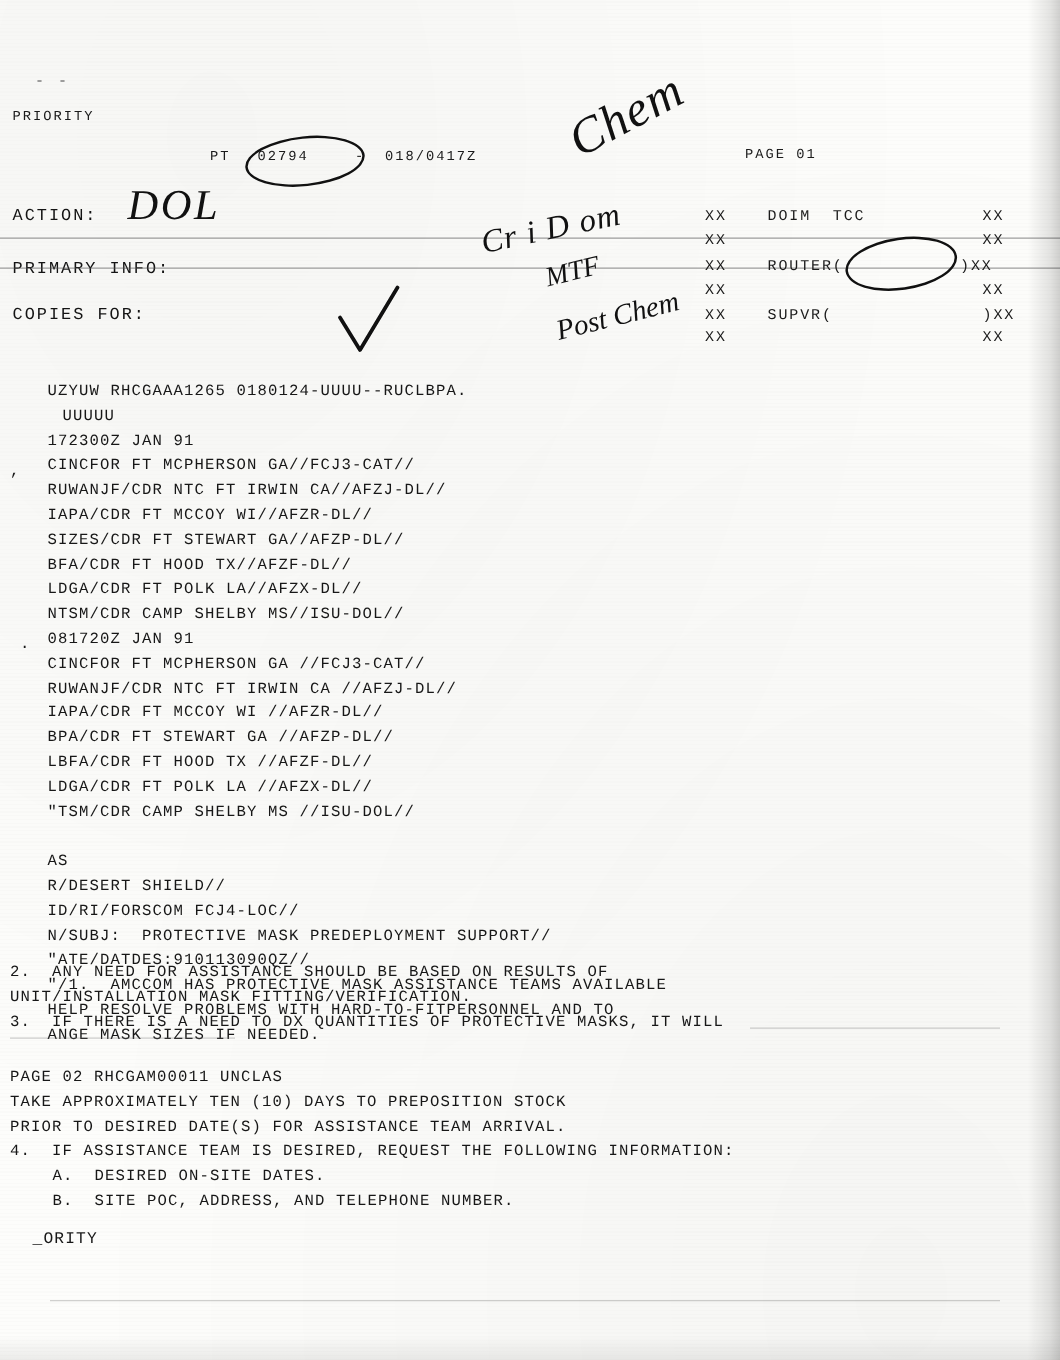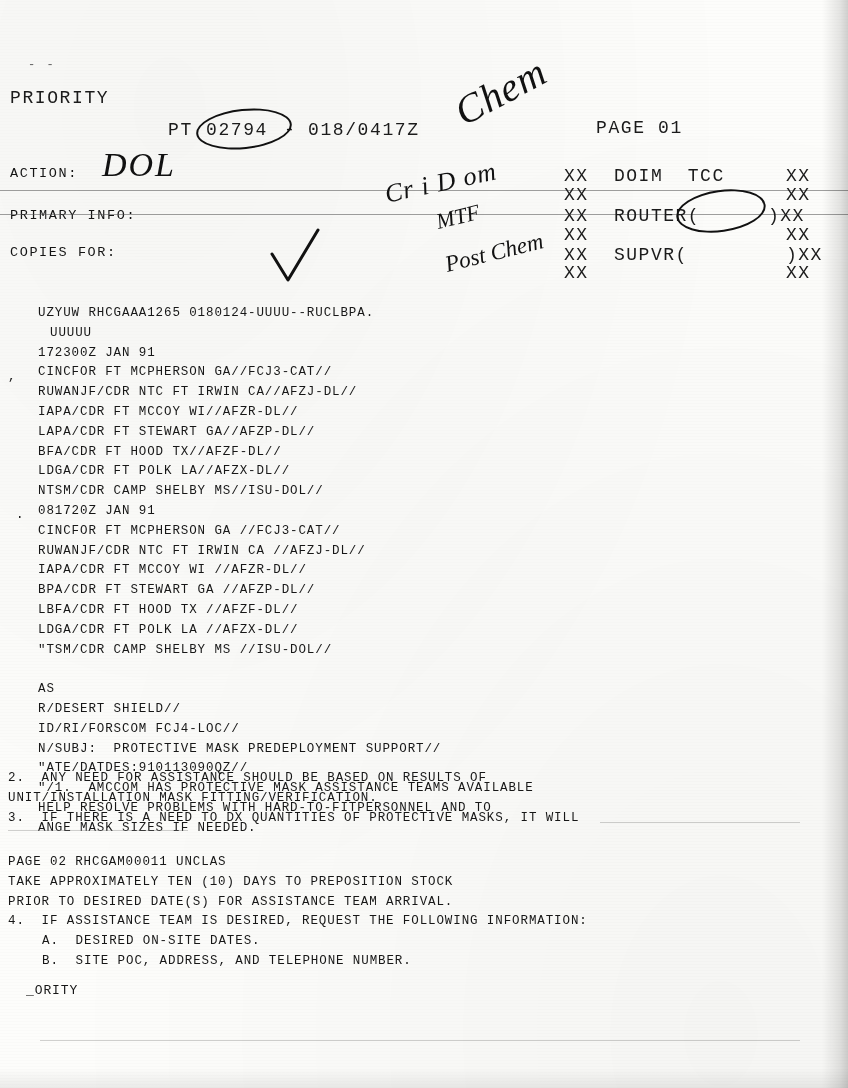--- a/index.html
+++ b/index.html
@@ -53,30 +53,30 @@
     color: #1b1b1b;
     font-family: "Liberation Mono", monospace;
     letter-spacing: 0.6px;
   }
   .form-label {
     font-size: 13.5px;
     letter-spacing: 1.6px;
     color: #141414;
   }
   .hdr {
-    font-size: 18px;
+    font-size: 11px;
     letter-spacing: 1.6px;
   }
   .body-line {
     font-size: 12.5px;
     letter-spacing: 0.9px;
     color: #171717;
   }
   .col-line {
-    font-size: 18px;
+    font-size: 12px;
     letter-spacing: 1.5px;
   }
   .hline {
     position: absolute;
     height: 1px;
     background: #555;
     opacity: 0.55;
   }
   .hline.faint {
     background: #7a7a7a;
@@ -193,21 +193,21 @@
     <path d="M4 26 L20 52 L50 2" stroke="#111" stroke-width="3" fill="none" stroke-linecap="round" stroke-linejoin="round"></path>
   </svg>
 
   <div id="body-block">
       <div class="tx body-line" style="left: 38px; top: 306px;">UZYUW RHCGAAA1265 0180124-UUUU--RUCLBPA.</div>
       <div class="tx body-line" style="left: 38px; top: 325.8px; margin-left: 12px;">UUUUU</div>
       <div class="tx body-line" style="left: 38px; top: 345.6px;">172300Z JAN 91</div>
       <div class="tx body-line" style="left: 38px; top: 365.4px;">CINCFOR FT MCPHERSON GA//FCJ3-CAT//</div>
       <div class="tx body-line" style="left: 38px; top: 385.2px;">RUWANJF/CDR NTC FT IRWIN CA//AFZJ-DL//</div>
       <div class="tx body-line" style="left: 38px; top: 405px;">IAPA/CDR FT MCCOY WI//AFZR-DL//</div>
-      <div class="tx body-line" style="left: 38px; top: 424.8px;">LAPA/CDR FT STEWART GA//AFZP-DL//</div>
+      <div class="tx body-line" style="left: 38px; top: 424.8px;">SIZES/CDR FT STEWART GA//AFZP-DL//</div>
       <div class="tx body-line" style="left: 38px; top: 444.6px;">BFA/CDR FT HOOD TX//AFZF-DL//</div>
       <div class="tx body-line" style="left: 38px; top: 464.4px;">LDGA/CDR FT POLK LA//AFZX-DL//</div>
       <div class="tx body-line" style="left: 38px; top: 484.2px;">NTSM/CDR CAMP SHELBY MS//ISU-DOL//</div>
       <div class="tx body-line" style="left: 38px; top: 504px;">081720Z JAN 91</div>
       <div class="tx body-line" style="left: 38px; top: 523.8px;">CINCFOR FT MCPHERSON GA //FCJ3-CAT//</div>
       <div class="tx body-line" style="left: 38px; top: 543.6px;">RUWANJF/CDR NTC FT IRWIN CA //AFZJ-DL//</div>
       <div class="tx body-line" style="left: 38px; top: 563.4px;">IAPA/CDR FT MCCOY WI //AFZR-DL//</div>
       <div class="tx body-line" style="left: 38px; top: 583.2px;">BPA/CDR FT STEWART GA //AFZP-DL//</div>
       <div class="tx body-line" style="left: 38px; top: 603px;">LBFA/CDR FT HOOD TX //AFZF-DL//</div>
       <div class="tx body-line" style="left: 38px; top: 622.8px;">LDGA/CDR FT POLK LA //AFZX-DL//</div>

